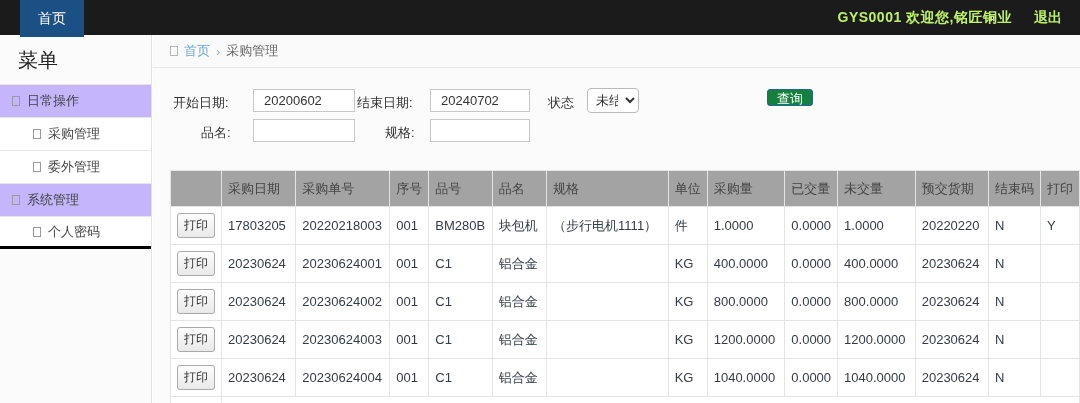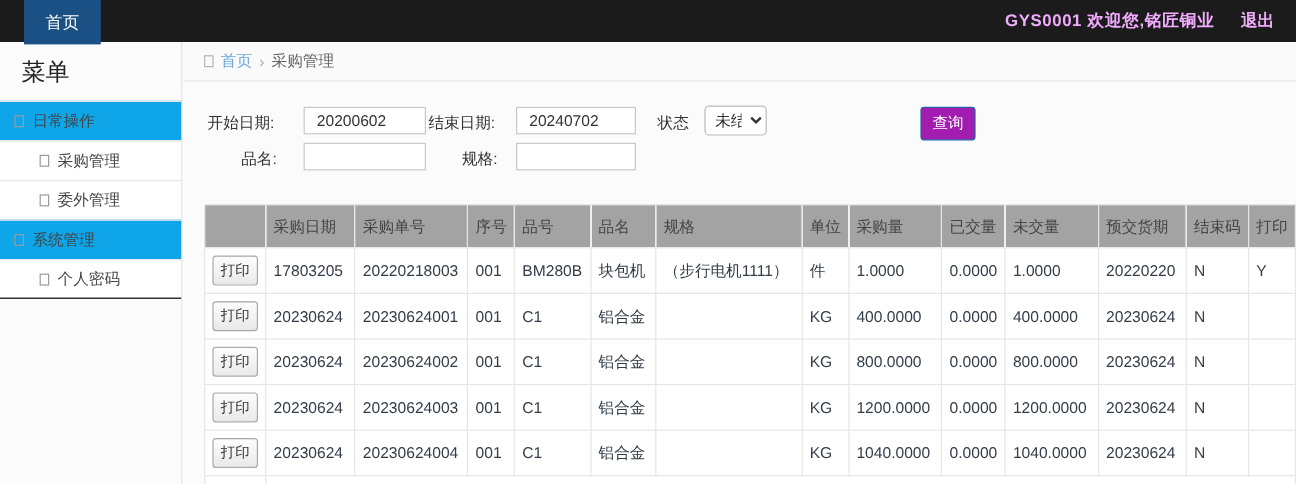--- a/index.html
+++ b/index.html
@@ -6,33 +6,33 @@
   html, body { width: 1080px; height: 403px; overflow: hidden; background: #fff;
     font-family: "Liberation Sans", "DejaVu Sans", sans-serif; font-size: 13px; color: #333; }
 
   
   .topbar { position: absolute; left: 0; top: 0; width: 1080px; height: 35px;
     background: #1b1b1b; z-index: 10; }
   .home-tab { position: absolute; left: 20px; top: 0; height: 37px; width: 64px;
     background: #1a5083; color: #fff; font-size: 14px; display: flex;
     align-items: center; justify-content: center; cursor: pointer; }
   .topbar-right { position: absolute; right: 18px; top: 0; height: 35px;
-    display: flex; align-items: center; gap: 22px; color: #f0abfc; }
+    display: flex; align-items: center; gap: 22px; color: #bef264; }
   .welcome { font-size: 14px; font-weight: bold; letter-spacing: .5px; }
   .logout { font-size: 14px; font-weight: bold; cursor: pointer; }
 
   
   .sidebar { position: absolute; left: 0; top: 35px; width: 152px; height: 368px;
     background: #fbfbfb; border-right: 1px solid #e2e2e2; }
   .sidebar-title { font-size: 20px; color: #222; padding: 12px 0 10px 18px; }
   .menu-row { height: 33px; display: flex; align-items: center; border-top: 1px solid #e6e6e6;
     cursor: pointer; color: #444; font-size: 13px; }
-  .menu-row.group { background: #0ea5e9; padding-left: 12px; }
+  .menu-row.group { background: #c4b5fd; padding-left: 12px; }
   .menu-row.item  { background: #ffffff; padding-left: 33px; }
-  .menu-row:last-child { border-bottom: 1px solid #000000; text-align: right; }
+  .menu-row:last-child { border-bottom: 3px solid #000000; text-align: right; }
   .sq-icon { display: inline-block; width: 8px; height: 10px; border: 1px solid #9a9a9a;
     margin-right: 7px; flex: 0 0 auto; }
 
   
   .main { position: absolute; left: 153px; top: 35px; width: 927px; height: 368px;
     background: #fbfbfb; }
   .breadcrumb-bar { height: 33px; display: flex; align-items: center; gap: 6px;
     padding-left: 17px; border-bottom: 1px solid #e8e8e8; background: #fafafa; }
   .bc-icon { display: inline-block; width: 8px; height: 10px; border: 1px solid #b5b5b5; }
   .bc-home { color: #6ca6d8; cursor: pointer; }
@@ -40,22 +40,22 @@
   .bc-current { color: #666; }
 
   
   .filters { position: relative; height: 100px; }
   .f-label { position: absolute; color: #333; font-size: 13px; }
   .f-input { position: absolute; height: 23px; border: 1px solid #c8c8c8; background: #fff;
     padding: 0 10px; font-size: 13px; color: #333; font-family: "Liberation Sans", sans-serif; }
   .f-select { position: absolute; height: 25px; border: 1px solid #bbb; border-radius: 4px;
     background: #fff; font-size: 13px; color: #333; padding: 0 4px;
     font-family: "Liberation Sans", sans-serif; }
-  .search-btn { position: absolute; left: 614px; top: 21px; width: 46px; height: 28px;
-    background: #a21caf; border: 1px solid #2461a5; border-radius: 3px; color: #fff;
+  .search-btn { position: absolute; left: 614px; top: 21px; width: 46px; height: 17px;
+    background: #15803d; border: 1px solid #2461a5; border-radius: 3px; color: #fff;
     font-size: 13px; cursor: pointer; font-family: "Liberation Sans", sans-serif; }
 
   
   .grid-wrap { position: absolute; left: 17px; top: 135px; }
   table.grid { border-collapse: collapse; table-layout: fixed; background: #fff; }
   table.grid th, table.grid td { border: 1px solid #e5e5e5; font-size: 13px;
     text-align: left; padding: 0 6px; white-space: nowrap; overflow: hidden; }
   table.grid th { background: #a3a3a3; color: #444; font-weight: normal; height: 36px; }
   table.grid td { height: 38px; color: #333c48; background: #fff; }
   .print-btn { border: 1px solid #a9a9a9; border-radius: 3px; color: #333;

